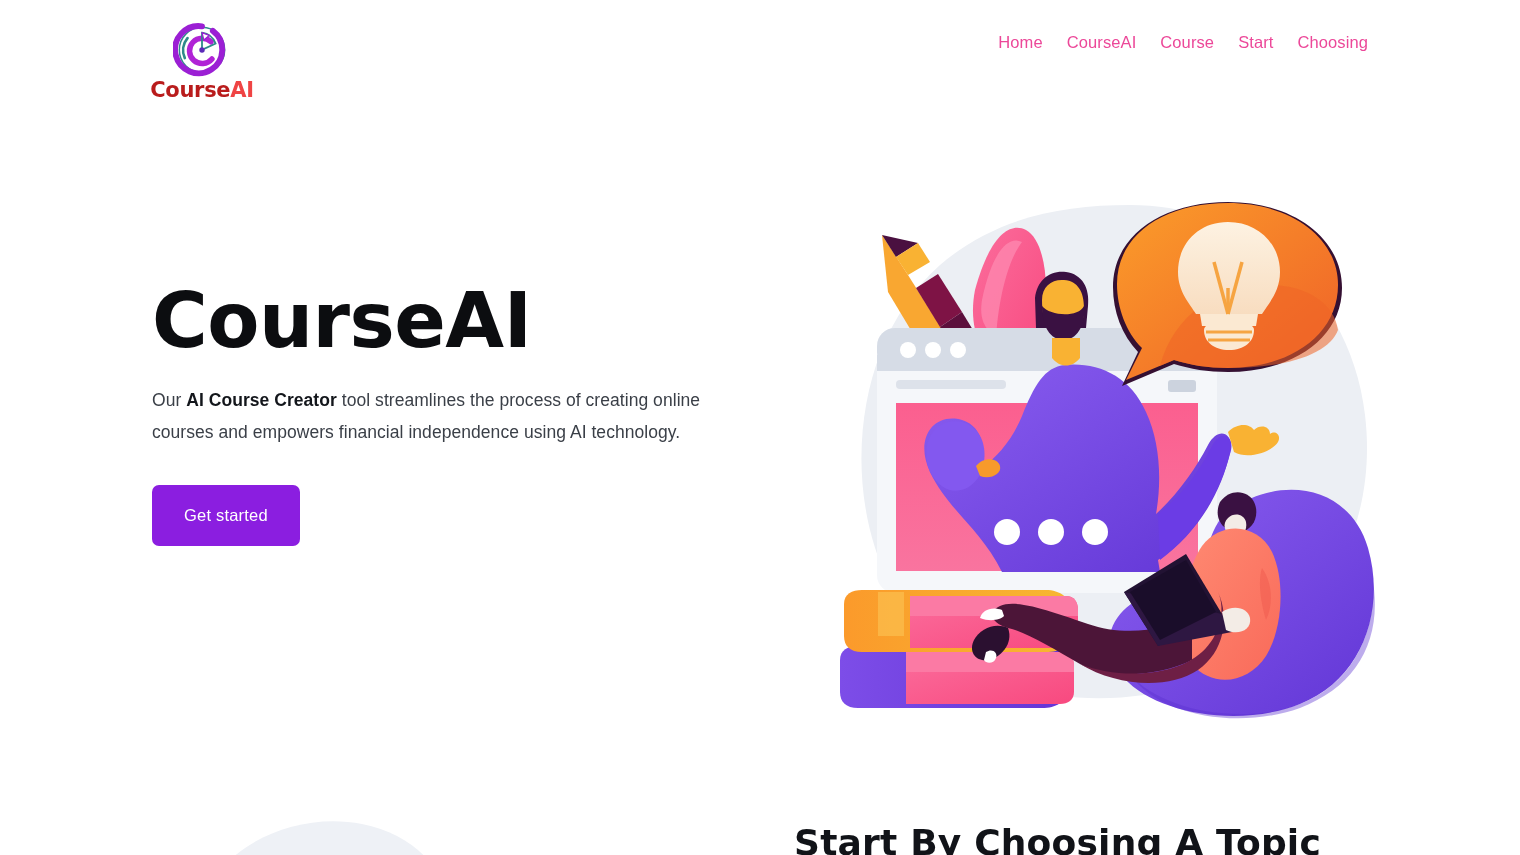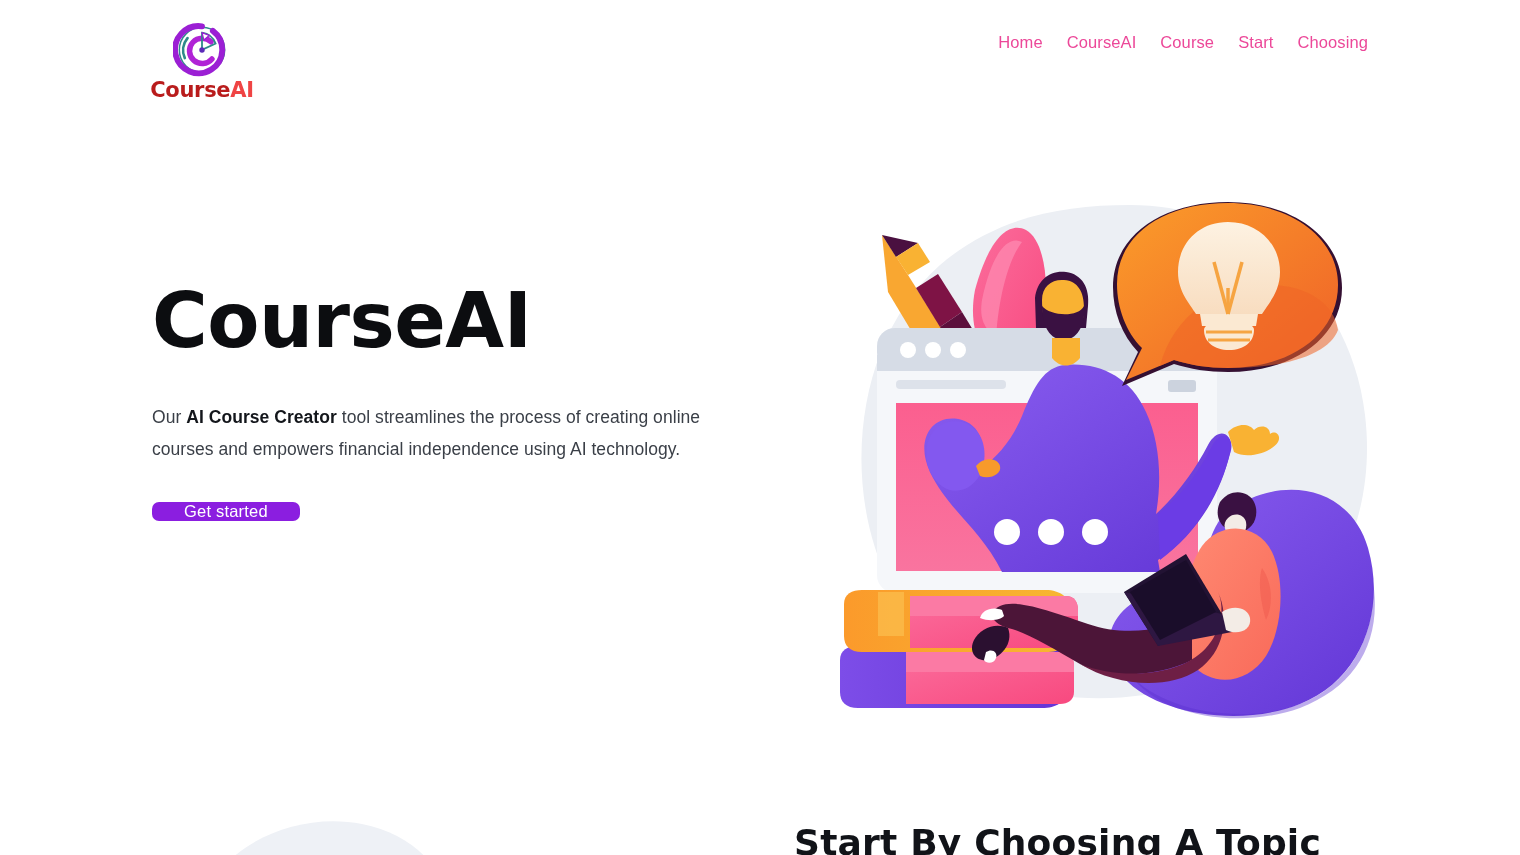--- a/index.html
+++ b/index.html
@@ -41,30 +41,30 @@
   }
 
   
   .hero-text { position:absolute; left:152px; top:283px; width:600px; }
   .hero-title {
     font-size:76px; font-weight:bold; color:#0c0d10;
     line-height:1.0; letter-spacing:-0.5px;
     font-family:"DejaVu Sans", sans-serif;
   }
   .hero-para {
-    margin-top:42px; width:556px;
+    margin-top:25px; width:556px;
     font-size:17.5px; line-height:32px; color:#3a3f47;
     letter-spacing:0.05px;
   }
   .hero-para b { color:#13161b; font-weight:bold; }
   .cta {
     margin-top:37px; display:inline-block;
     background:#8b1ee0; color:#fff;
     font-size:16.5px; letter-spacing:0.2px;
-    padding:0 32px; border:none; border-radius:7px;
+    padding:21px 32px; border:none; border-radius:7px;
     cursor:pointer; font-family:"Liberation Sans", sans-serif;
   }
 
   .hero-art { position:absolute; left:830px; top:180px; width:570px; height:560px; }
   .hero-art svg { width:100%; height:100%; display:block; }
 
   
   .section-two-title {
     position:absolute; left:794px; top:822px;
     font-size:36px; font-weight:bold; color:#111318;

